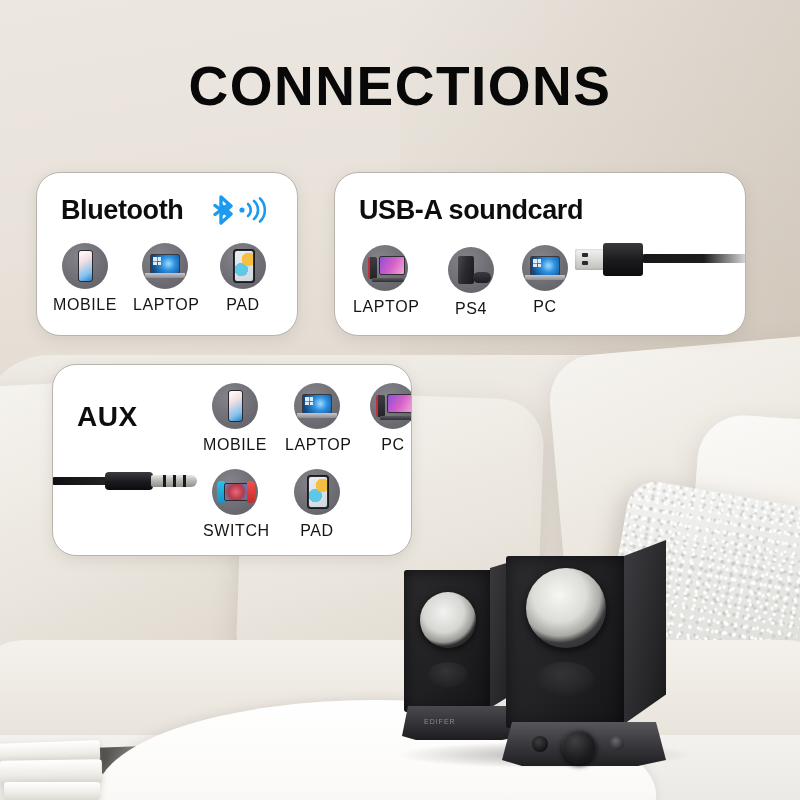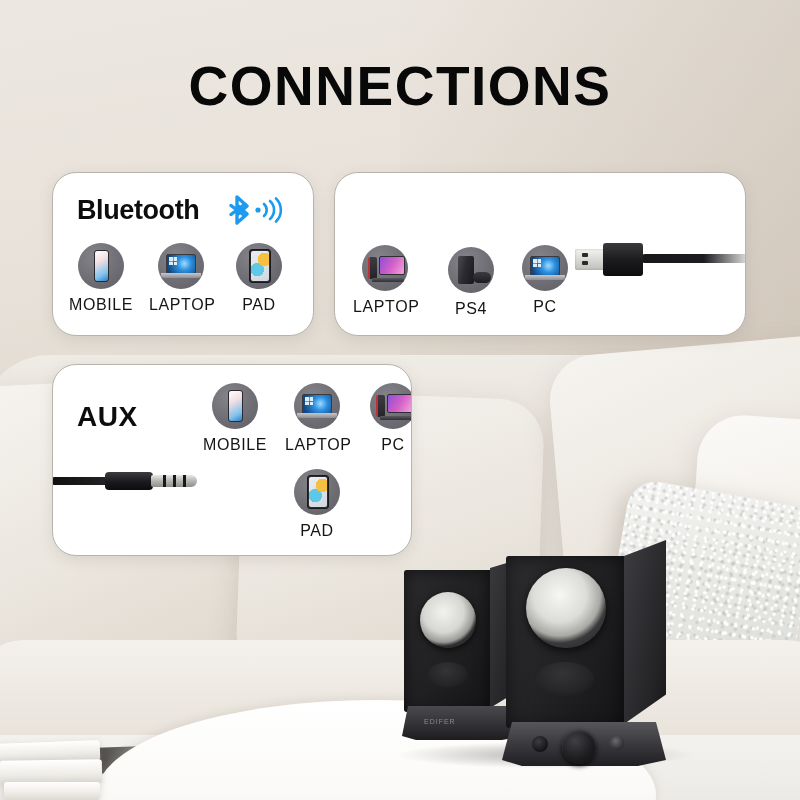--- a/index.html
+++ b/index.html
@@ -171,21 +171,21 @@
   
   #cards { position: absolute; inset: 0; z-index: 5; }
   .card {
     position: absolute;
     background: #ffffff;
     border: 1.6px solid #b9b3ab;
     border-radius: 24px;
     box-shadow: 0 4px 14px rgba(120,110,100,.16);
     overflow: hidden;
   }
-  #card-bluetooth { left: 52px;  top: 172px; width: 262px; height: 164px; }
+  #card-bluetooth { left: 36px;  top: 172px; width: 262px; height: 164px; }
   #card-usb       { left: 334px; top: 172px; width: 412px; height: 164px; }
   #card-aux       { left: 52px;  top: 364px; width: 360px; height: 192px; }
 
   .card-title {
     font-weight: 700;
     color: #0d0d0d;
     letter-spacing: -0.4px;
   }
   #bt-title  { position: absolute; left: 24px; top: 22px; font-size: 27px; }
   #usb-title { position: absolute; left: 24px; top: 22px; font-size: 27px; }
@@ -421,20 +421,21 @@
     <div class="dev" style="left:174px; top:70px;">
       <div class="dev-circle">
         <div class="thumb t-pad"></div>
         <div class="thumb t-pad-screen"></div>
       </div>
       <div class="dev-label">PAD</div>
     </div>
   </div>
 
   <div class="card" id="card-usb">
+    <div class="card-title" id="usb-title">USB-A soundcard</div>
 
     <div class="dev" style="left:18px; top:72px;">
       <div class="dev-circle">
         <div class="thumb t-desk-tower"></div>
         <div class="thumb t-desk-mon"></div>
         <div class="thumb t-desk-kb"></div>
       </div>
       <div class="dev-label">LAPTOP</div>
     </div>
     <div class="dev" style="left:104px; top:74px;">
@@ -501,20 +502,28 @@
     </div>
     <div class="dev" style="left:308px; top:18px;">
       <div class="dev-circle">
         <div class="thumb t-desk-tower"></div>
         <div class="thumb t-desk-mon"></div>
         <div class="thumb t-desk-kb"></div>
       </div>
       <div class="dev-label">PC</div>
     </div>
 
+    <div class="dev" style="left:150px; top:104px;">
+      <div class="dev-circle">
+        <div class="thumb t-sw-l"></div>
+        <div class="thumb t-sw-body"></div>
+        <div class="thumb t-sw-r"></div>
+      </div>
+      <div class="dev-label">SWITCH</div>
+    </div>
     <div class="dev" style="left:232px; top:104px;">
       <div class="dev-circle">
         <div class="thumb t-pad"></div>
         <div class="thumb t-pad-screen"></div>
       </div>
       <div class="dev-label">PAD</div>
     </div>
   </div>
 
 </div>

